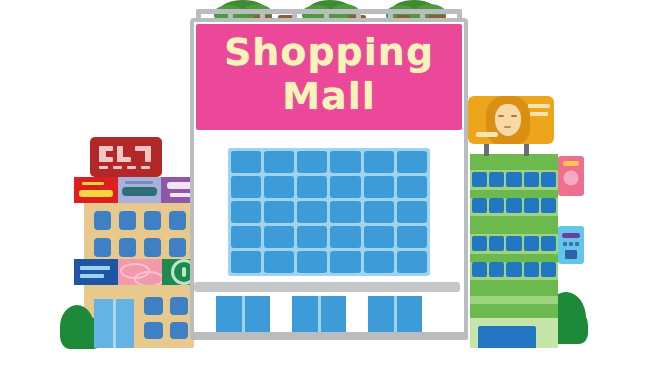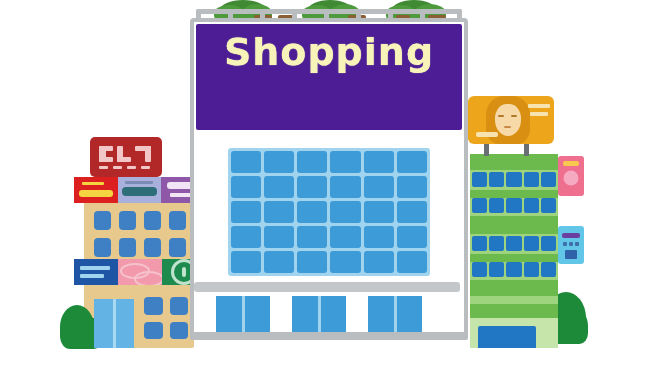--- a/index.html
+++ b/index.html
@@ -30,21 +30,21 @@
     width: 278px; height: 320px;
     background: #ffffff;
     border: 4px solid #b9bdc0;
     border-radius: 4px;
     box-sizing: border-box;
   }
   .main-sign {
     position: absolute;
     left: 6px; top: 6px;
     width: 266px; height: 106px;
-    background: #4c1d95;
+    background: #ec4899;
     border-radius: 2px;
   }
   .sign-text {
     position: absolute;
     left: 0; right: 0;
     text-align: center;
     color: #f8f3b8;
     font-family: "DejaVu Sans", sans-serif;
     font-weight: bold;
     letter-spacing: 1px;
@@ -589,20 +589,21 @@
     <div class="rail-post" style="left:192px;"></div>
     <div class="rail-post" style="left:224px;"></div>
     <div class="rail-post" style="left:261px;"></div>
   </div>
 
   <div class="abs" id="main-building">
     <div class="main-shell"></div>
 
     <div class="main-sign">
       <div class="sign-text sign-line1">Shopping</div>
+      <div class="sign-text sign-line2">Mall</div>
     </div>
 
     <div class="main-grid">
       <span class="pane"></span>
       <span class="pane"></span>
       <span class="pane"></span>
       <span class="pane"></span>
       <span class="pane"></span>
       <span class="pane"></span>
       <span class="pane"></span>

